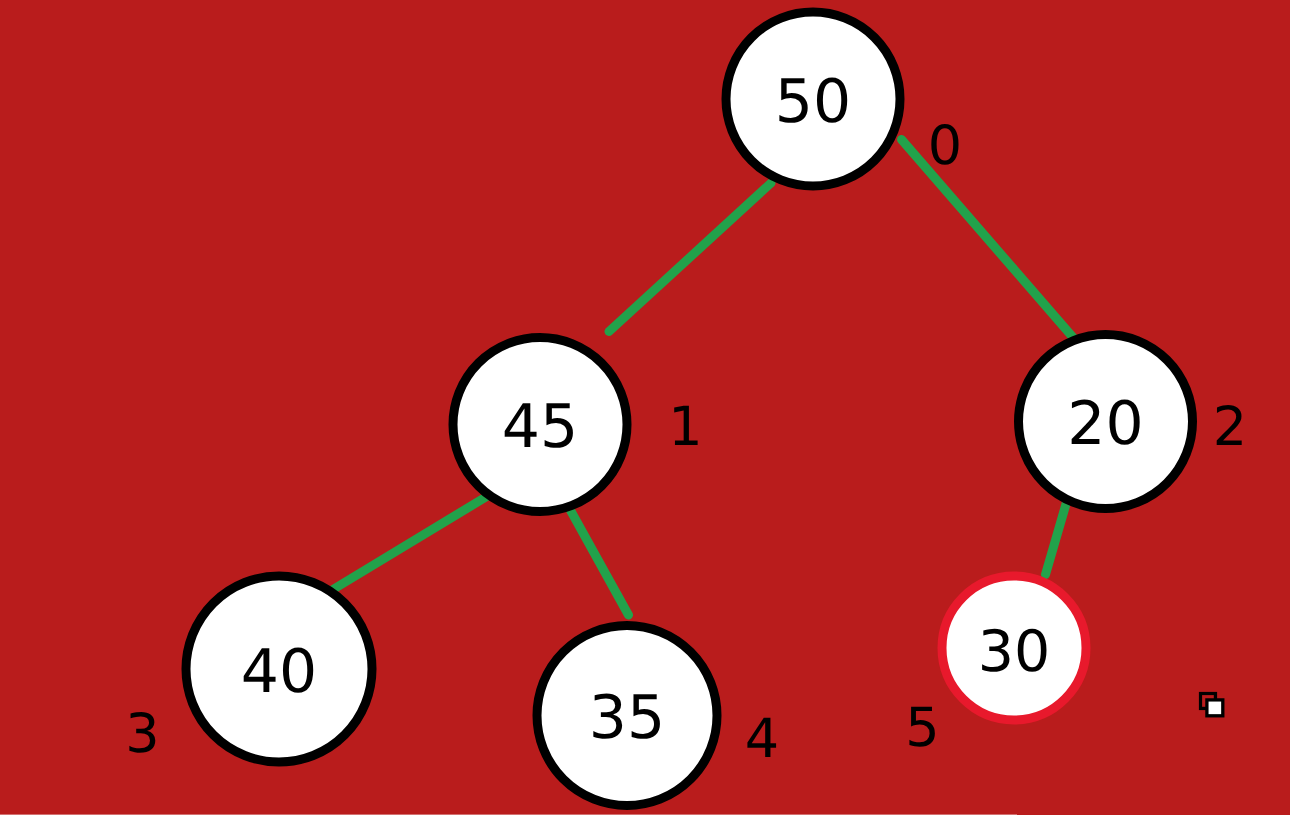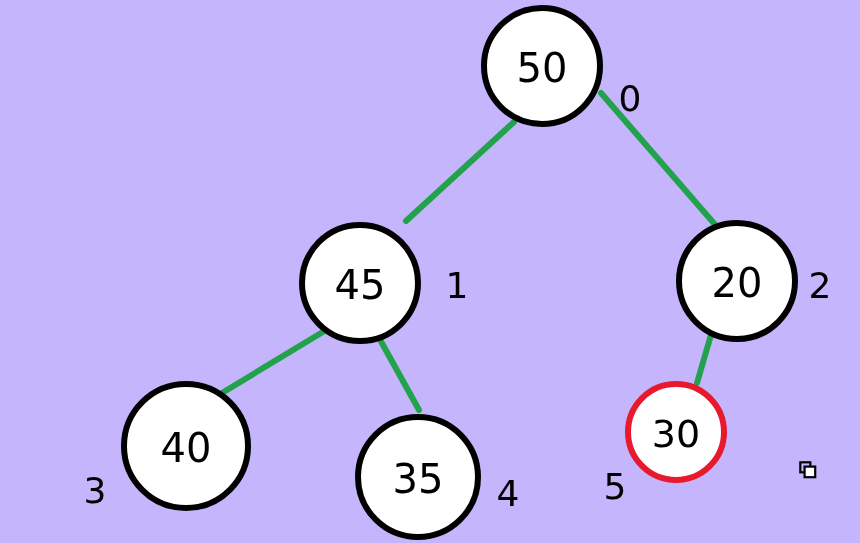--- a/index.html
+++ b/index.html
@@ -11,21 +11,21 @@
   body {
     width: 860px;
     height: 543px;
     font-family: "DejaVu Sans", sans-serif;
     overflow: hidden;
   }
   #canvas {
     position: relative;
     width: 860px;
     height: 543px;
-    background: #c4b5fd;
+    background: #b91c1c;
   }
   #tree-svg {
     position: absolute;
     left: 0;
     top: 0;
     width: 860px;
     height: 543px;
     display: block;
   }
   .node-circle {

